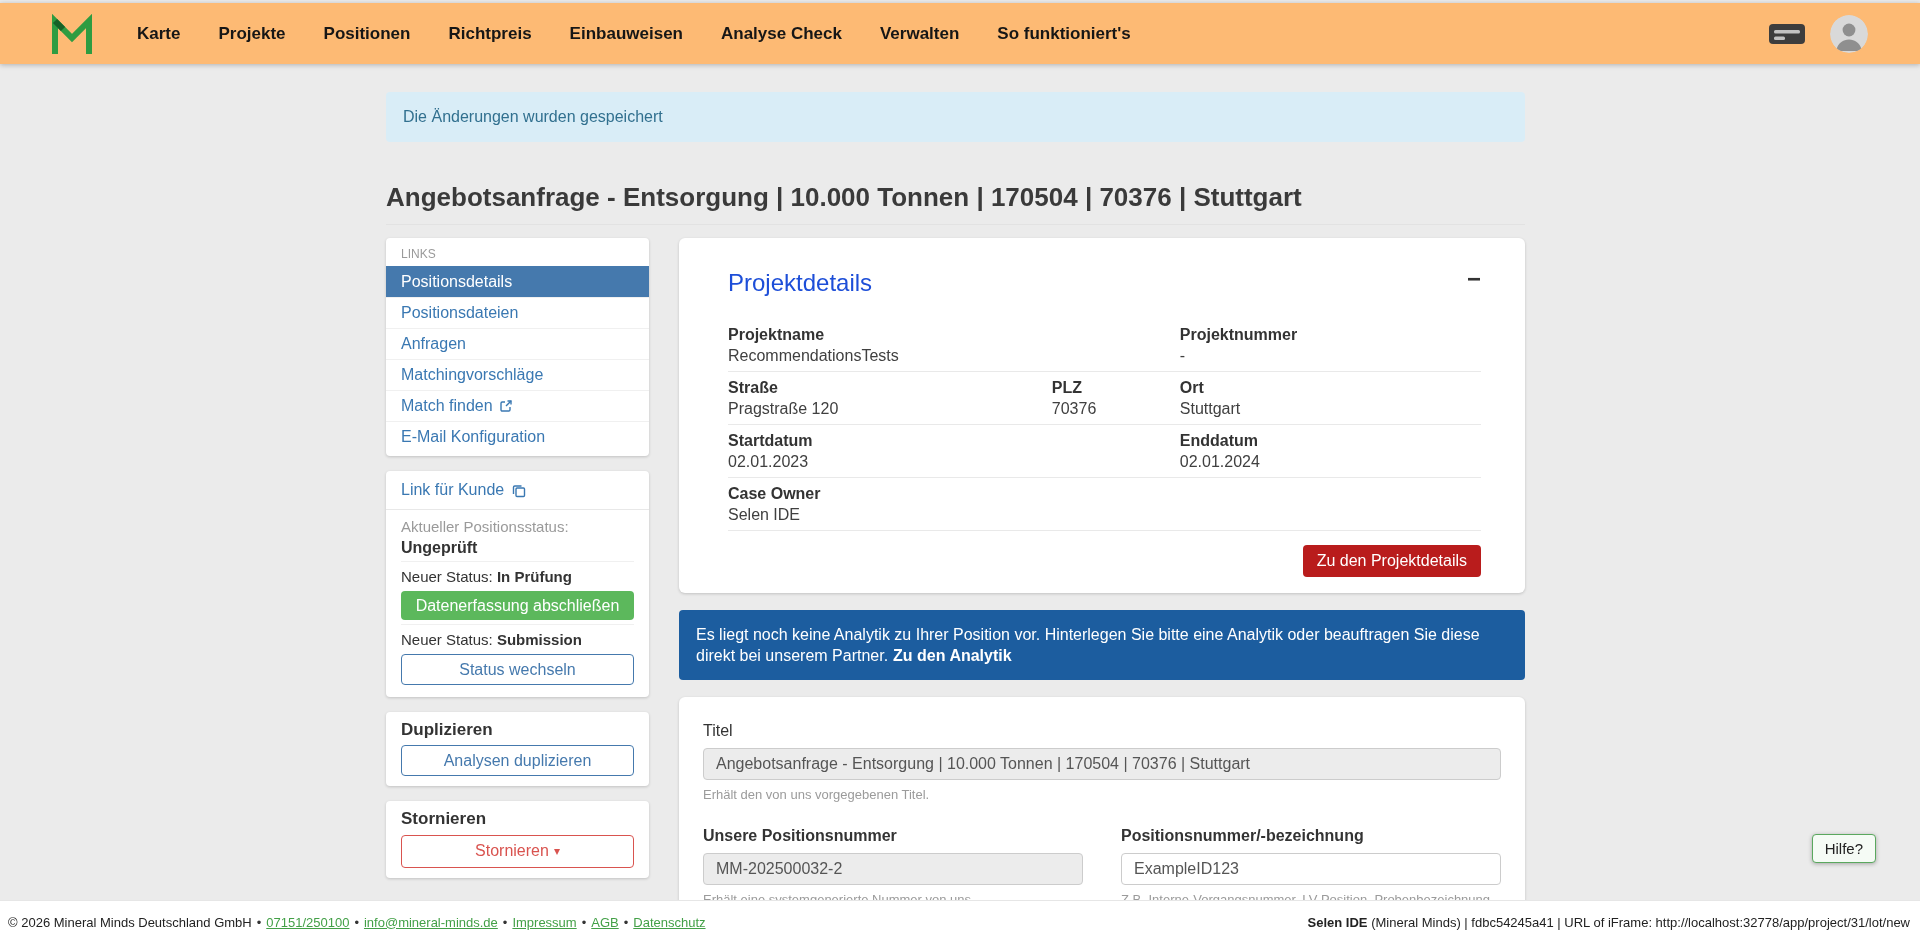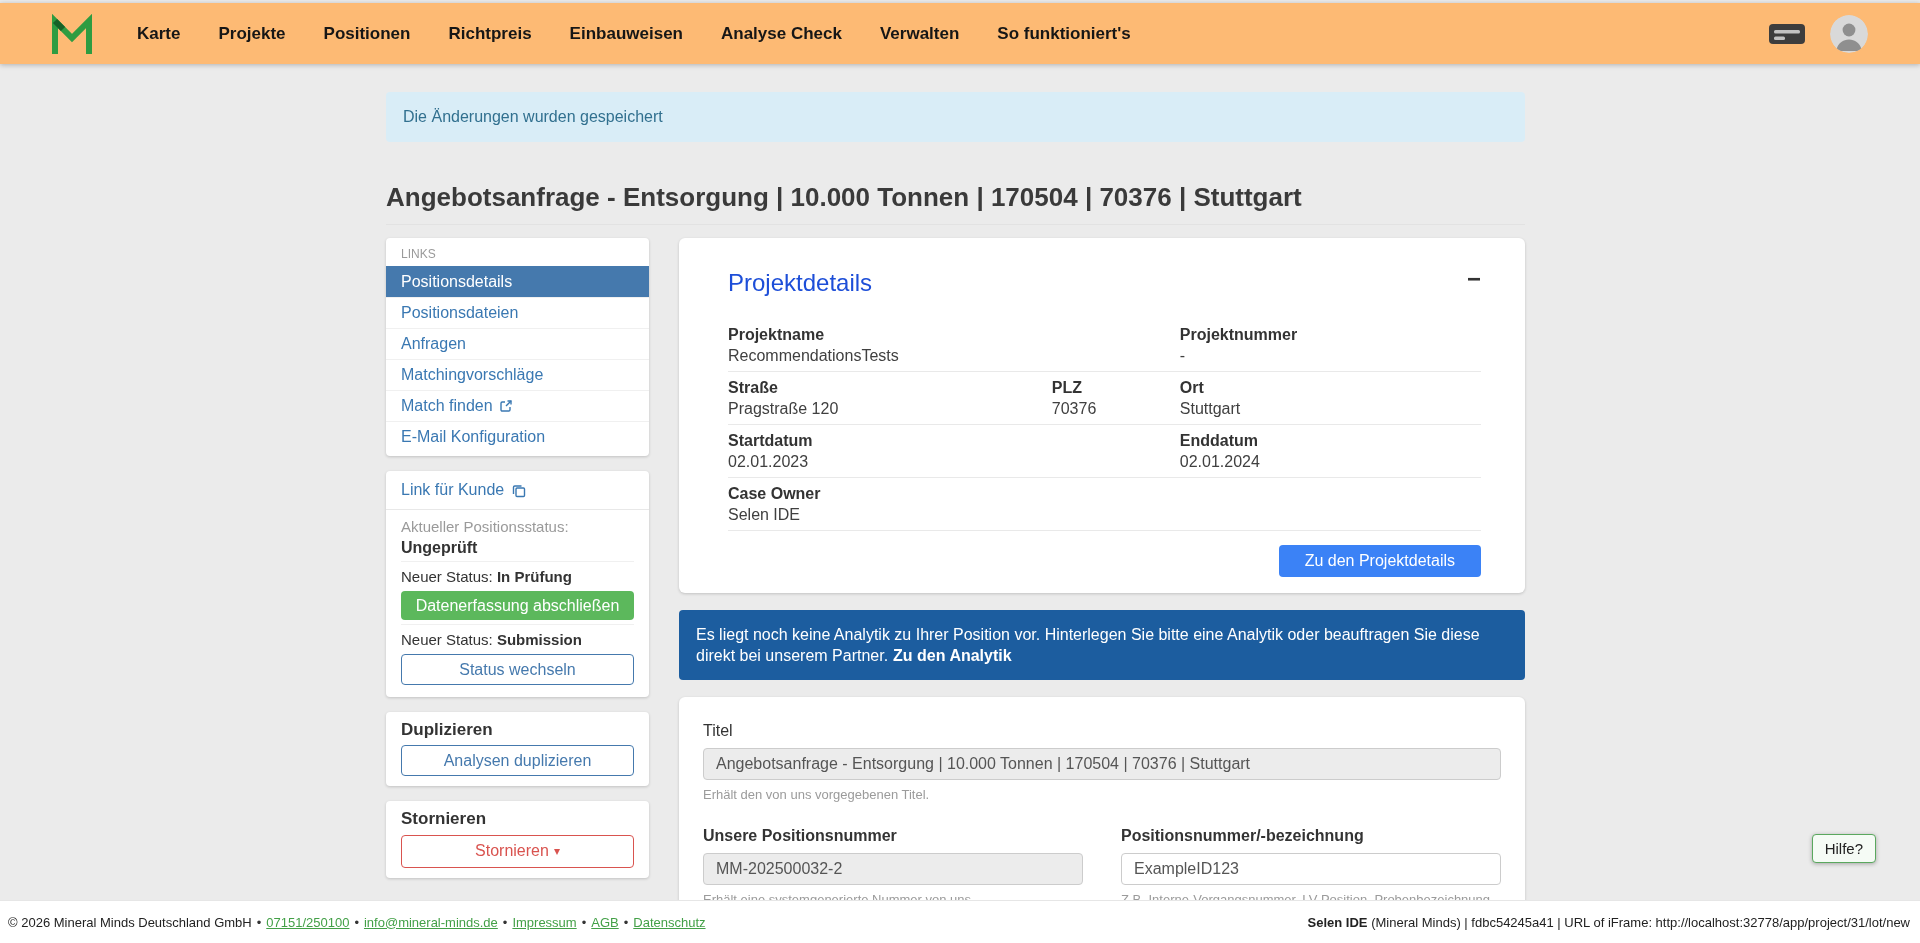--- a/index.html
+++ b/index.html
@@ -79,22 +79,22 @@
   .project-head { display:flex; justify-content:space-between; align-items:flex-start; }
   .project-title { font-size:24px; font-weight:500; color:#1d4ed8; line-height:29px; }
   .collapse-btn { font-size:24px; font-weight:700; color:#333; cursor:pointer; line-height:22px; background:none; border:none; font-family:inherit; }
   .detail-rows { margin-top:22px; }
   .detail-row { display:flex; padding:6px 0; border-bottom:1px solid #e9e9e9; }
   .cell-label { font-size:16px; font-weight:700; color:#333; line-height:19px; }
   .cell-value { font-size:16px; color:#404040; margin-top:2px; line-height:19px; }
   .w60{width:60%} .w40{width:40%} .w43{width:43%} .w17{width:17%} .w100{width:100%}
   .project-foot { margin-top:14px; display:flex; justify-content:flex-end; }
   .btn-primary {
-    background:#3b82f6; color:#fff; border:none; border-radius:4px;
-    font-size:16px; padding:7px 26px; cursor:pointer; font-family:inherit;
+    background:#b91c1c; color:#fff; border:none; border-radius:4px;
+    font-size:16px; padding:7px 14px; cursor:pointer; font-family:inherit;
   }
 
   
   .analytics-banner {
     margin-top:17px; background:#1c5d9f; color:#fff; border-radius:4px;
     padding:14px 17px; font-size:16px; line-height:21px;
   }
   .analytics-link { font-weight:700; color:#fff; margin-left:5px; cursor:pointer; white-space:nowrap; }
 
   

